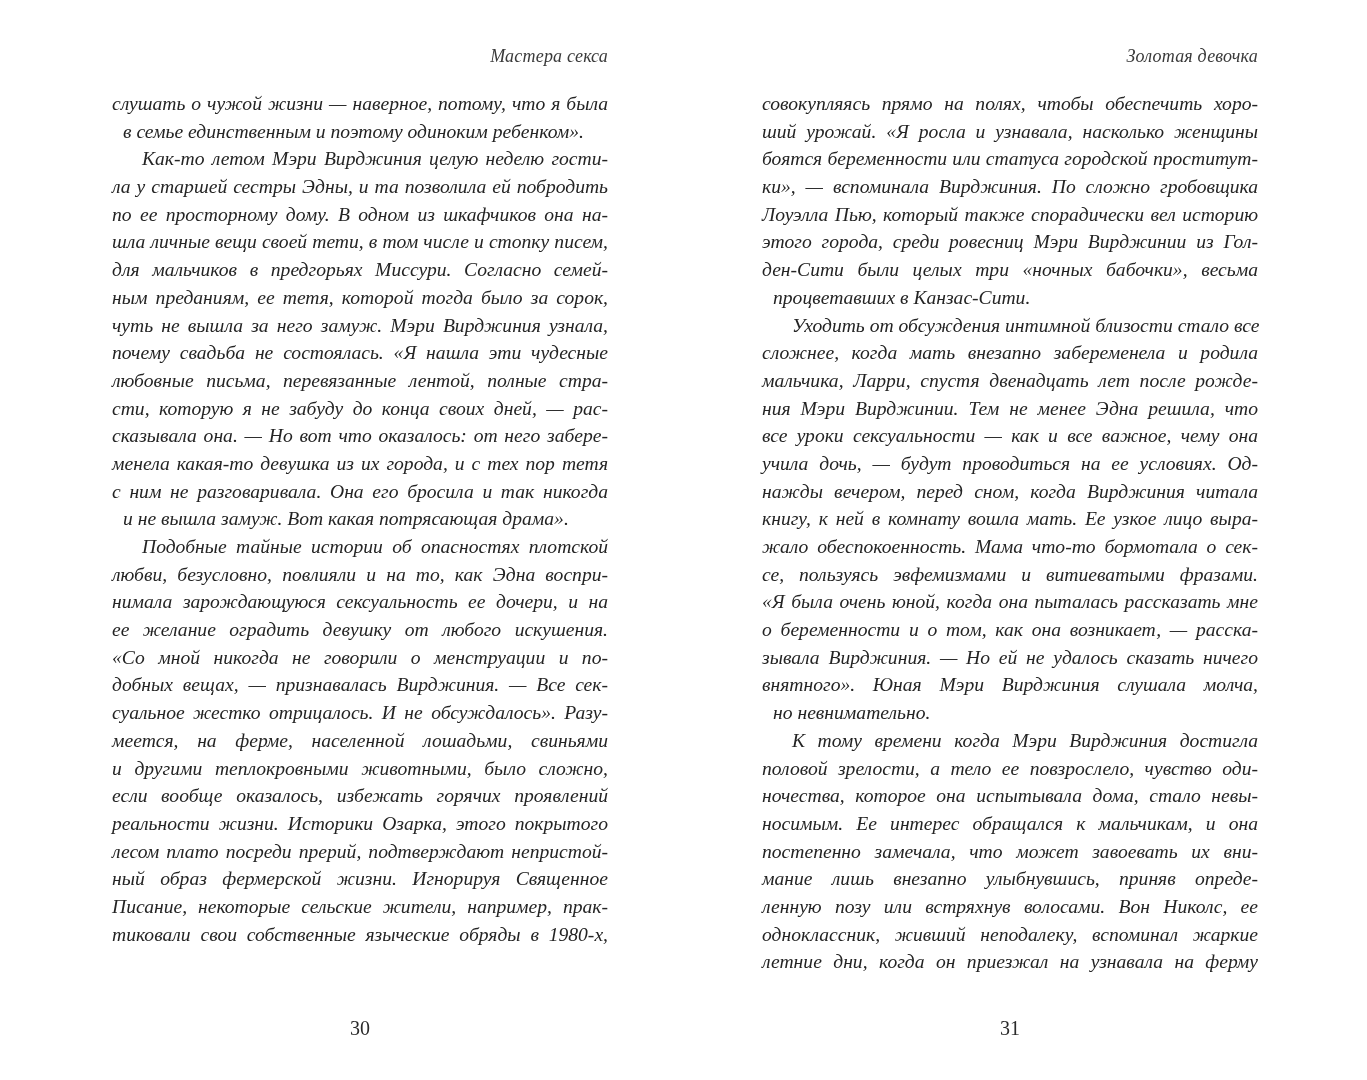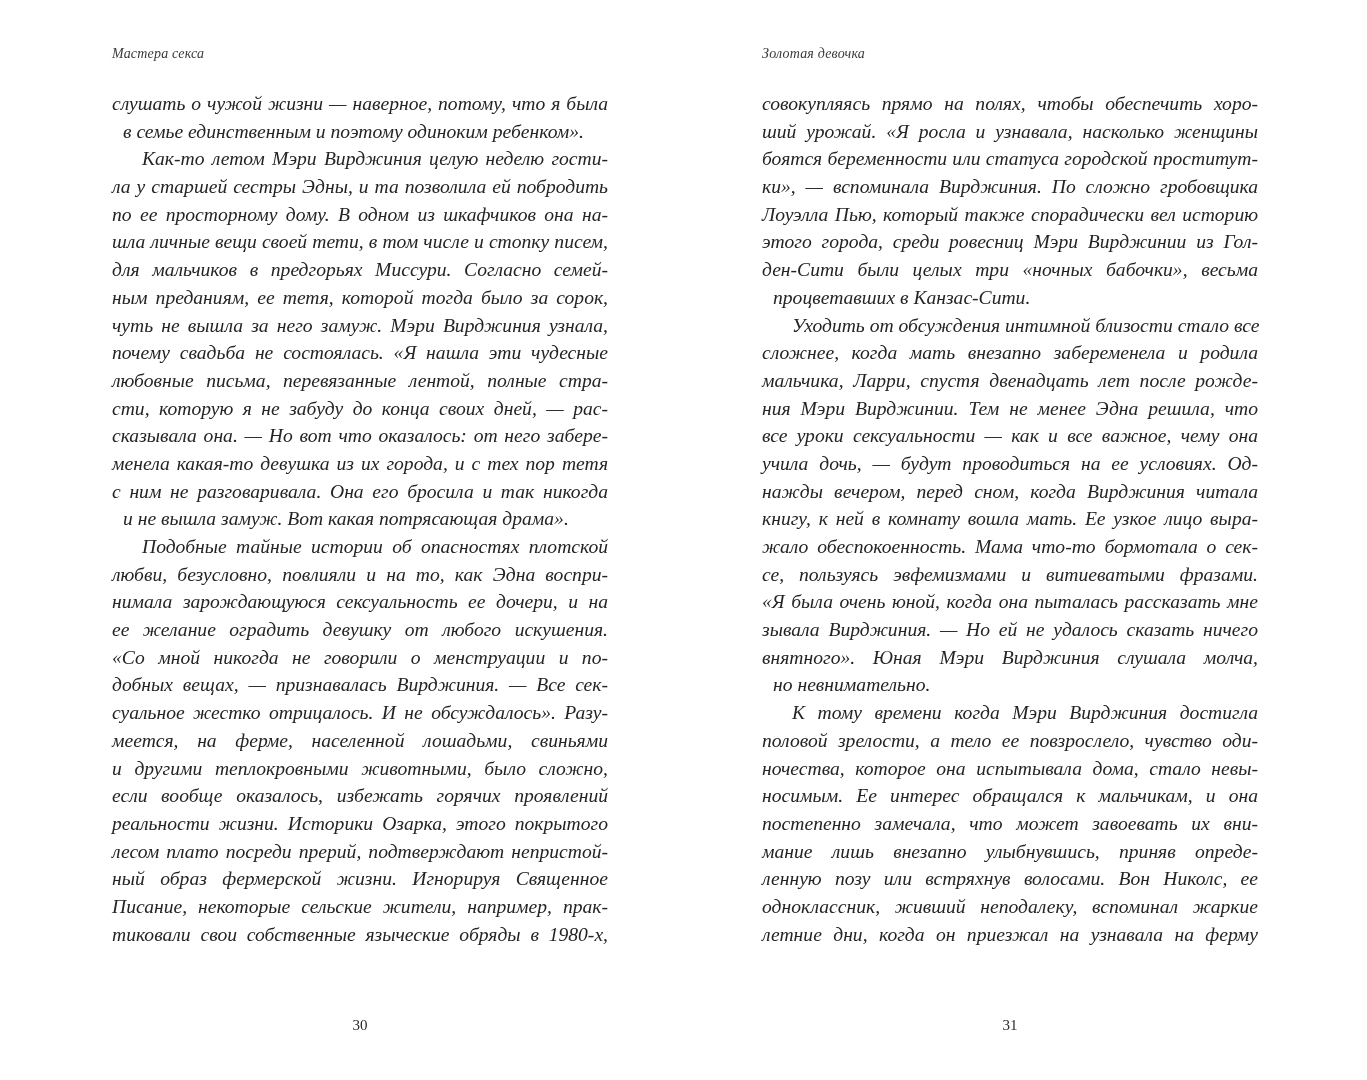--- a/index.html
+++ b/index.html
@@ -27,23 +27,23 @@
       height: 1080px;
     }
     .page.left { left: 112px; width: 496px; }
     .page.right { left: 762px; width: 496px; }
 
     .running-head {
       position: absolute;
       top: 46px;
       left: 0;
       width: 100%;
-      text-align: left;
+      text-align: right;
       font-style: italic;
-      font-size: 14px;
+      font-size: 18px;
       color: #3a3a3a;
       letter-spacing: 0.2px;
     }
     .body-text {
       position: absolute;
       top: 90px;
       left: 0;
       width: 100%;
       font-style: italic;
     }
@@ -63,21 +63,21 @@
     }
     .line.indent {
       padding-left: 30px;
     }
     .folio {
       position: absolute;
       top: 1017px;
       left: 0;
       width: 100%;
       text-align: center;
-      font-size: 15px;
+      font-size: 20px;
       color: #2a2a2a;
     }
   </style>
 </head>
 <body>
 
 <div class="spread">
   <div class="page left">
     <div class="running-head">Мастера секса</div>
     <div class="body-text">
@@ -131,20 +131,21 @@
         <span class="line">сложнее, когда мать внезапно забеременела и родила</span>
         <span class="line">мальчика, Ларри, спустя двенадцать лет после рожде-</span>
         <span class="line">ния Мэри Вирджинии. Тем не менее Эдна решила, что</span>
         <span class="line">все уроки сексуальности — как и все важное, чему она</span>
         <span class="line">учила дочь, — будут проводиться на ее условиях. Од-</span>
         <span class="line">нажды вечером, перед сном, когда Вирджиния читала</span>
         <span class="line">книгу, к ней в комнату вошла мать. Ее узкое лицо выра-</span>
         <span class="line">жало обеспокоенность. Мама что-то бормотала о сек-</span>
         <span class="line">се, пользуясь эвфемизмами и витиеватыми фразами.</span>
         <span class="line">«Я была очень юной, когда она пыталась рассказать мне</span>
+        <span class="line">о беременности и о том, как она возникает, — расска-</span>
         <span class="line">зывала Вирджиния. — Но ей не удалось сказать ничего</span>
         <span class="line">внятного». Юная Мэри Вирджиния слушала молча,</span>
         <span class="line last">но невнимательно.</span>
         <span class="line indent">К тому времени когда Мэри Вирджиния достигла</span>
         <span class="line">половой зрелости, а тело ее повзрослело, чувство оди-</span>
         <span class="line">ночества, которое она испытывала дома, стало невы-</span>
         <span class="line">носимым. Ее интерес обращался к мальчикам, и она</span>
         <span class="line">постепенно замечала, что может завоевать их вни-</span>
         <span class="line">мание лишь внезапно улыбнувшись, приняв опреде-</span>
         <span class="line">ленную позу или встряхнув волосами. Вон Николс, ее</span>

